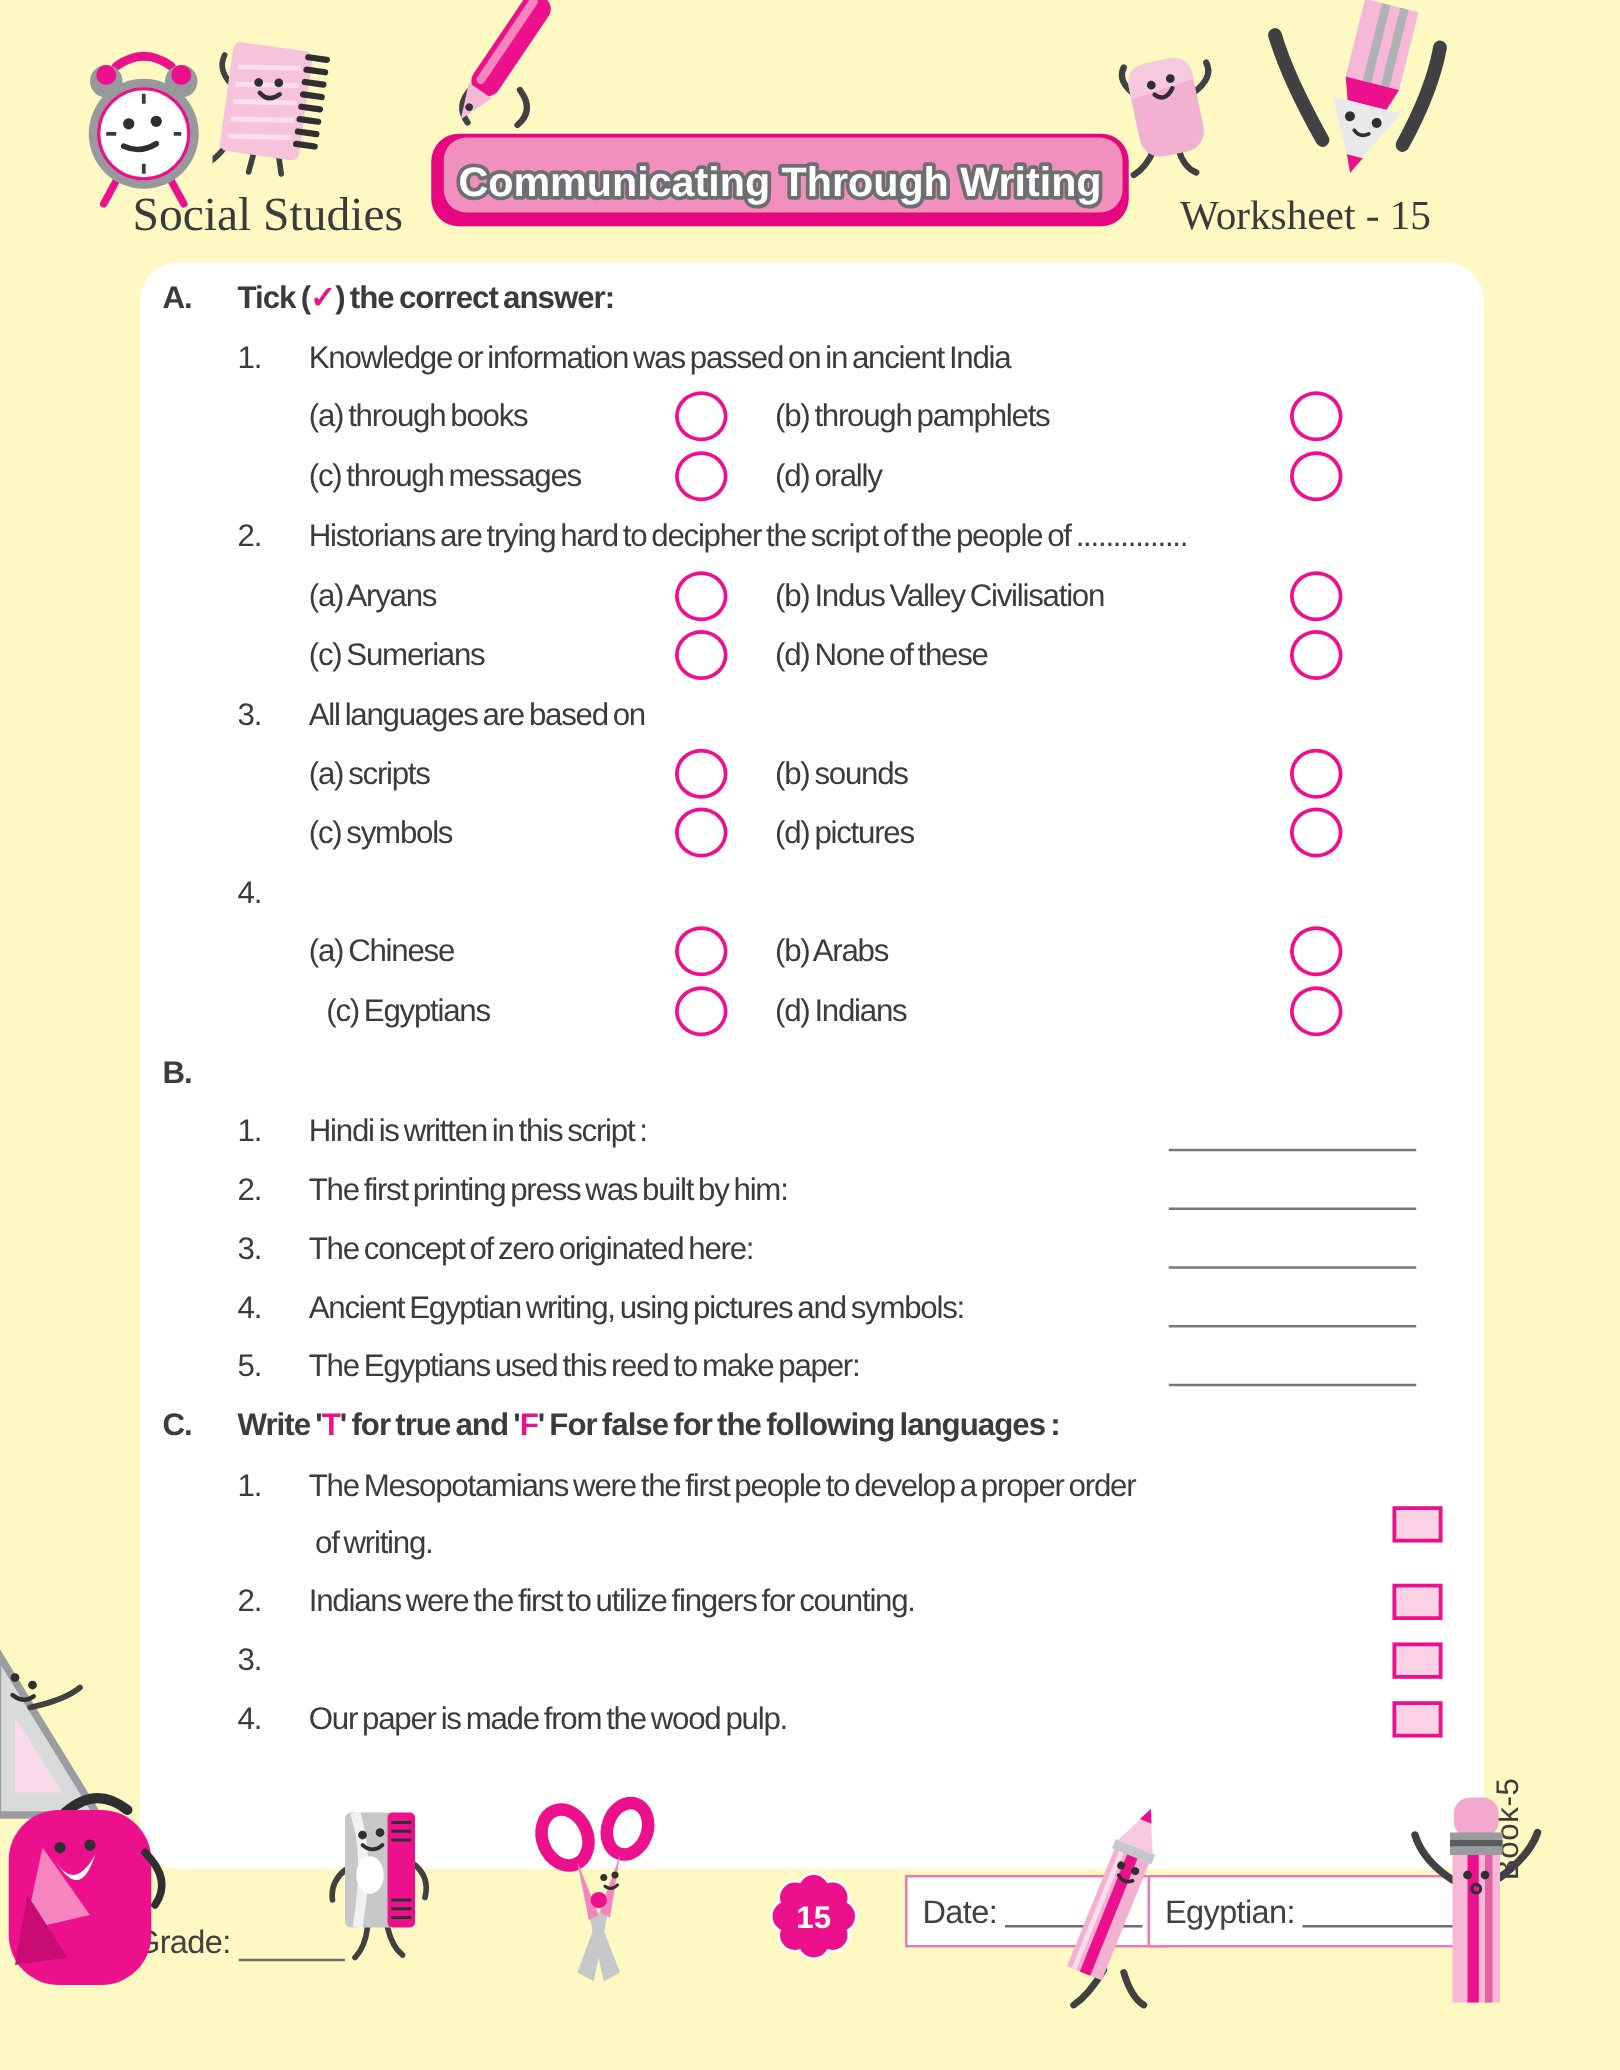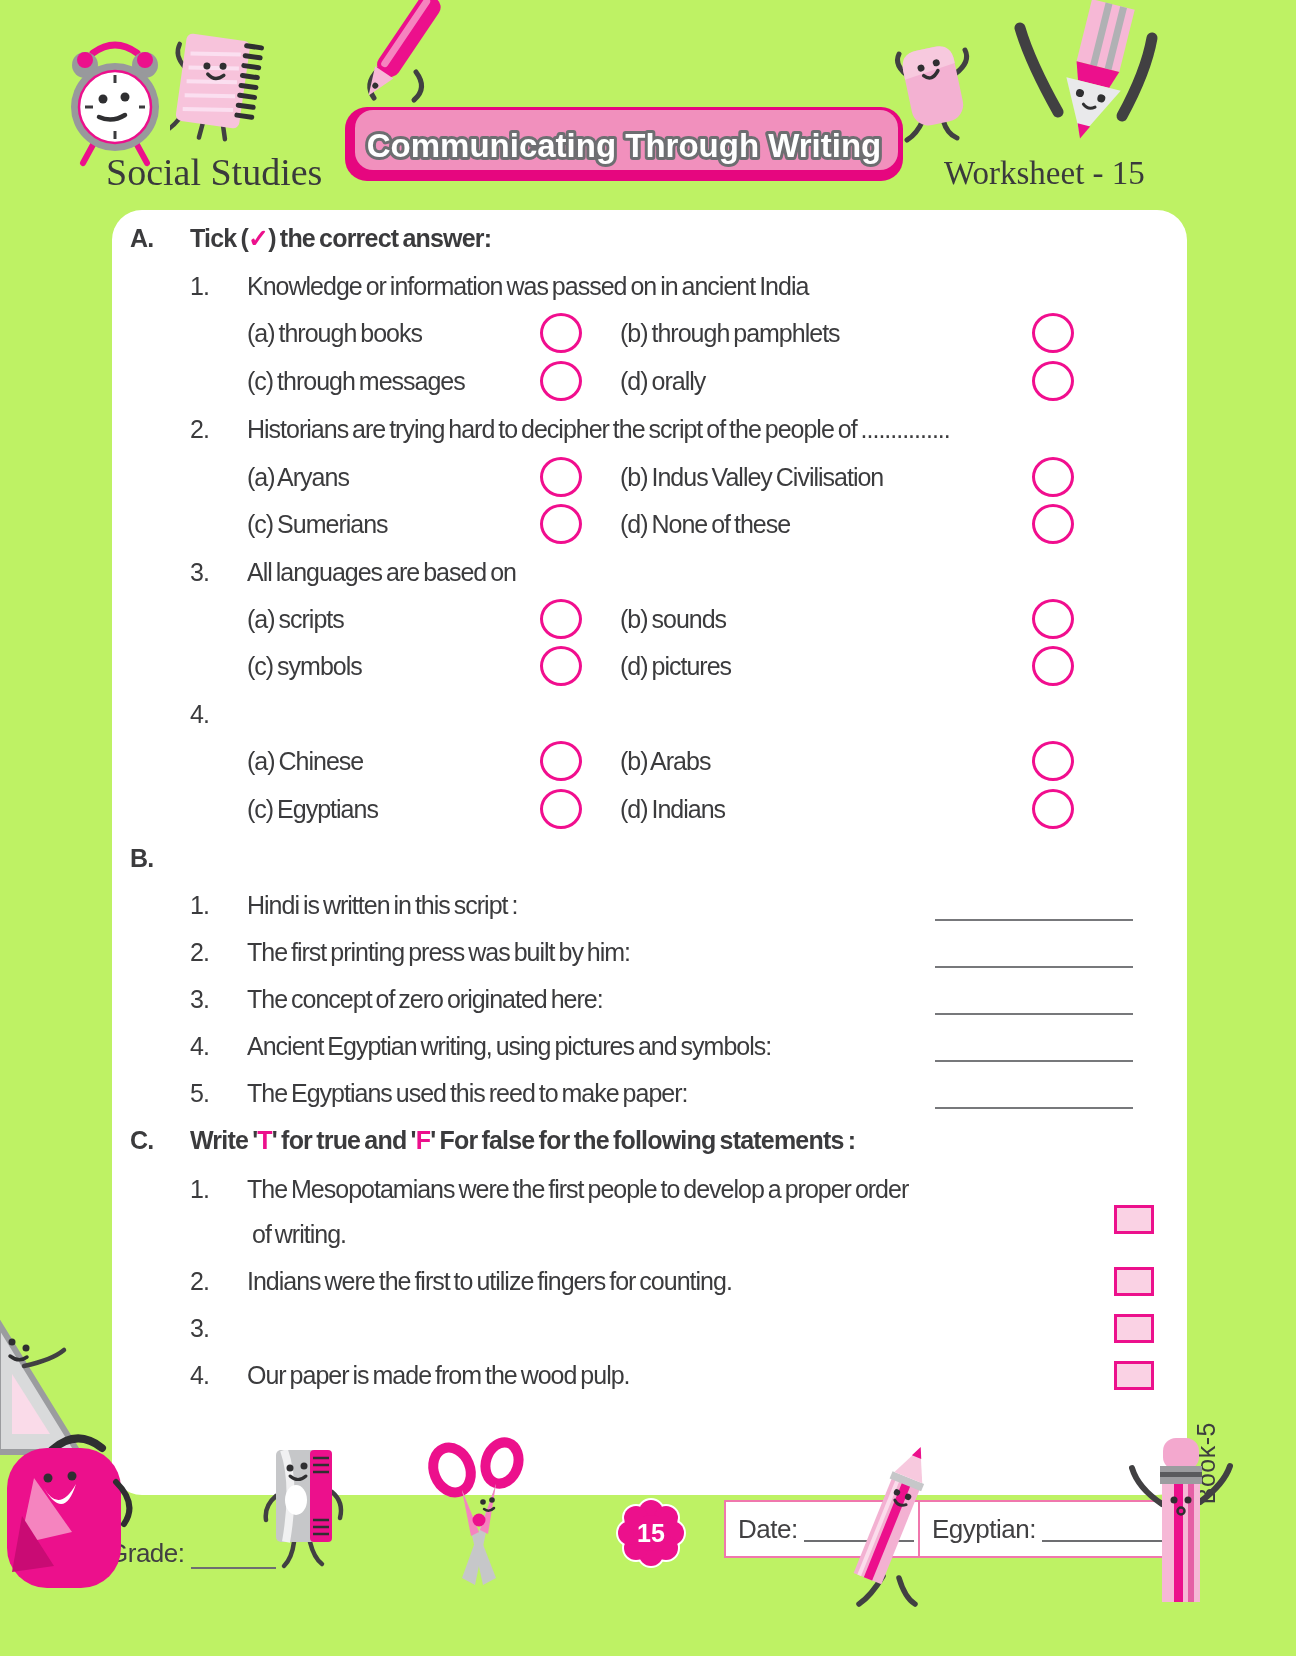--- a/index.html
+++ b/index.html
@@ -1,16 +1,16 @@
 <!DOCTYPE html>
 <html><head>
 <meta charset="utf-8">
 <style>
   html,body{margin:0;padding:0}
-  #page{position:relative;width:1296px;height:1656px;background:#bef264;overflow:hidden;
+  #page{position:relative;width:1296px;height:1656px;background:#fef9c3;overflow:hidden;
         font-family:"Liberation Sans",sans-serif}
   .abs{position:absolute}
   .t{position:absolute;white-space:nowrap;font-size:25px;line-height:40px;color:#3b3b3d;
      letter-spacing:-1px;word-spacing:-2px}
   .bold{font-weight:bold;letter-spacing:-0.8px}
   .ser{position:absolute;font-family:"Liberation Serif",serif;color:#3a3a3c;white-space:nowrap}
   .card{position:absolute;left:112px;top:210px;width:1075px;height:1285px;background:#fff;border-radius:30px}
   .circ{position:absolute;width:42px;height:40px;border:3px solid #f10e8e;border-radius:50%;
         background:#fff;box-sizing:border-box}
   .chk{position:absolute;width:40px;height:29px;border:3px solid #ec108c;background:#fad2e4;box-sizing:border-box}
@@ -178,21 +178,21 @@
   <div class="t" style="left:247px;top:646px">(c) symbols</div>
   <div class="circ" style="left:540px;top:646px"></div>
   <div class="t" style="left:620px;top:646px">(d) pictures</div>
   <div class="circ" style="left:1032px;top:646px"></div>
 
   <div class="t" style="left:190px;top:694px">4.</div>
   <div class="t" style="left:247px;top:741px">(a) Chinese</div>
   <div class="circ" style="left:540px;top:741px"></div>
   <div class="t" style="left:620px;top:741px">(b) Arabs</div>
   <div class="circ" style="left:1032px;top:741px"></div>
-  <div class="t" style="left:247px;top:789px">(c) Egyptians</div>
+  <div class="t" style="left:261px;top:789px">(c) Egyptians</div>
   <div class="circ" style="left:540px;top:789px"></div>
   <div class="t" style="left:620px;top:789px">(d) Indians</div>
   <div class="circ" style="left:1032px;top:789px"></div>
 
   <div class="t bold" style="left:130px;top:838px">B.</div>
 
   <div class="t" style="left:190px;top:885px">1.</div>
   <div class="t" style="left:247px;top:885px">Hindi is written in this script :</div>
   <div class="uline" style="top:919px"></div>
 
@@ -206,21 +206,21 @@
 
   <div class="t" style="left:190px;top:1026px">4.</div>
   <div class="t" style="left:247px;top:1026px">Ancient Egyptian writing, using pictures and symbols:</div>
   <div class="uline" style="top:1060px"></div>
 
   <div class="t" style="left:190px;top:1073px">5.</div>
   <div class="t" style="left:247px;top:1073px">The Egyptians used this reed to make paper:</div>
   <div class="uline" style="top:1107px"></div>
 
   <div class="t bold" style="left:130px;top:1120px">C.</div>
-  <div class="t bold" style="left:190px;top:1120px"><span>Write '</span><span class="pink">T</span><span>' for true and '</span><span class="pink">F</span><span>' For false for the following statements :</span></div>
+  <div class="t bold" style="left:190px;top:1120px"><span>Write '</span><span class="pink">T</span><span>' for true and '</span><span class="pink">F</span><span>' For false for the following languages :</span></div>
 
   <div class="t" style="left:190px;top:1169px">1.</div>
   <div class="t" style="left:247px;top:1169px">The Mesopotamians were the first people to develop a proper order</div>
   <div class="t" style="left:252px;top:1214px">of writing.</div>
   <div class="chk" style="left:1114px;top:1205px"></div>
 
   <div class="t" style="left:190px;top:1261px">2.</div>
   <div class="t" style="left:247px;top:1261px">Indians were the first to utilize fingers for counting.</div>
   <div class="chk" style="left:1114px;top:1267px"></div>
 

